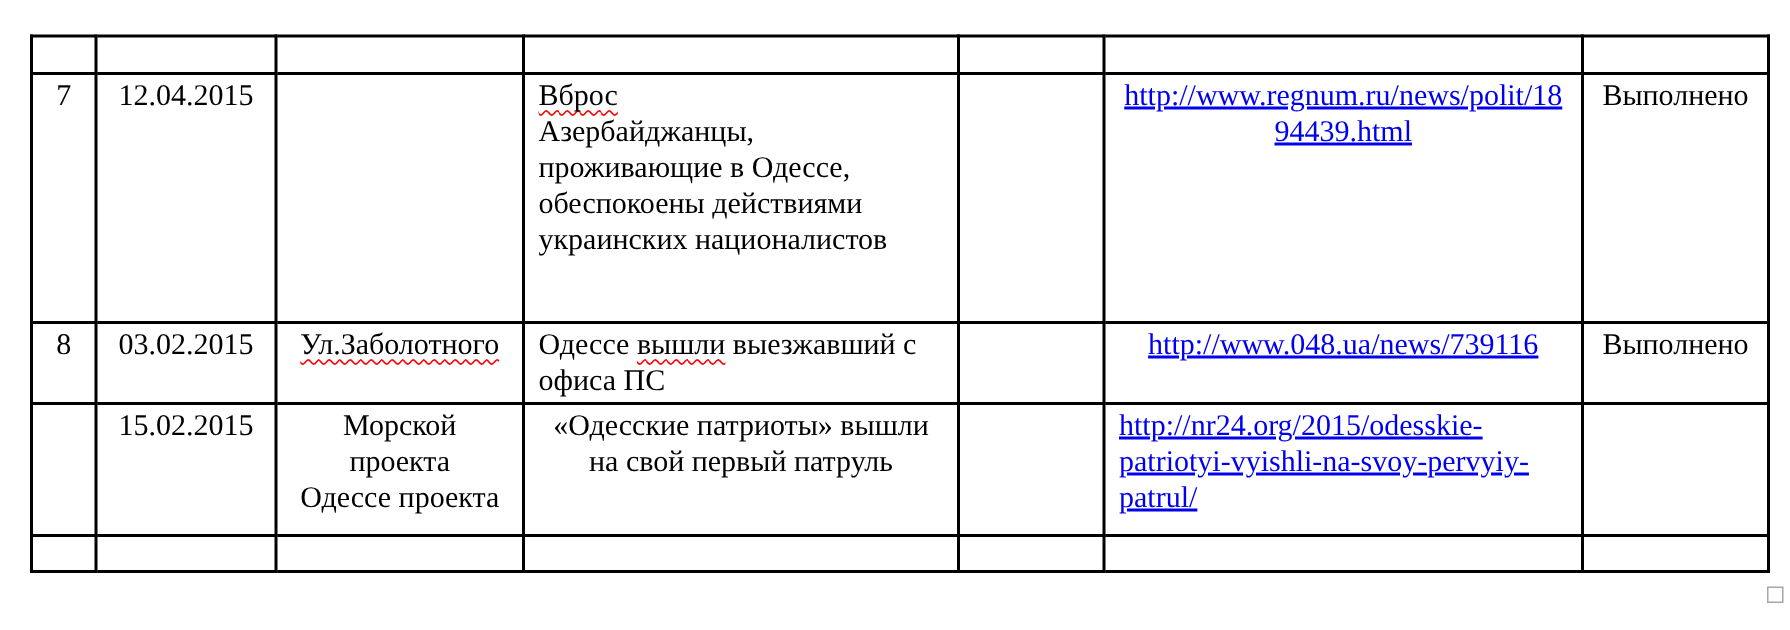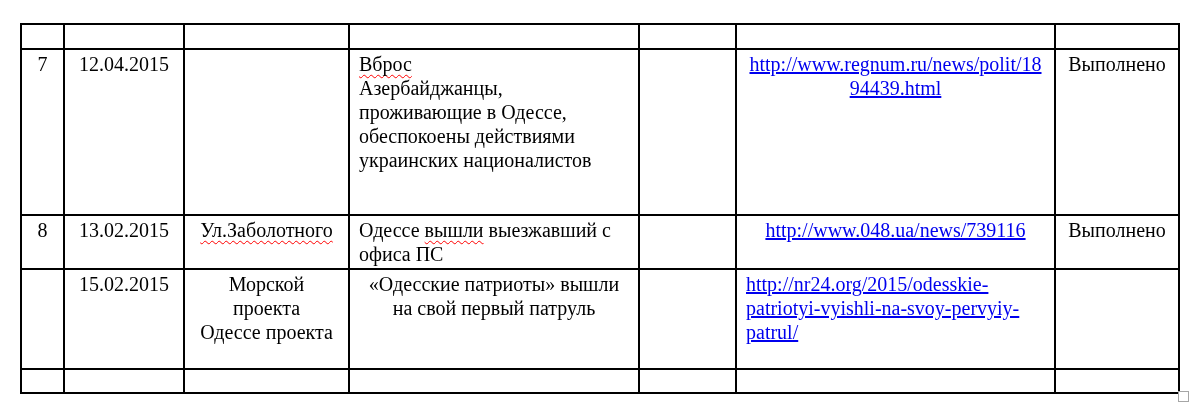--- a/index.html
+++ b/index.html
@@ -24,21 +24,21 @@
     border: 2px solid #000000;
     vertical-align: top;
     padding: 2px 9px;
     font-size: 20px;
     line-height: 24px;
     overflow: hidden;
   }
   tr.h-head { height: 25px; }
   tr.h-r7   { height: 166px; }
   tr.h-r8   { height: 50px; }
-  tr.h-r9   { height: 100px; }
+  tr.h-r9   { height: 88px; }
   tr.h-foot { height: 24px; }
   .center { text-align: center; }
   .pad-line { padding-top: 28px; }
   .misspell {
     text-decoration: underline wavy #ff0000;
     text-decoration-thickness: 1px;
     text-underline-offset: 3px;
     text-decoration-skip-ink: none;
   }
   a.lnk {
@@ -96,21 +96,21 @@
       </td>
       <td class="c"></td>
       <td class="c center pad-line linkcell">
         <a class="lnk">http://www.regnum.ru/news/polit/1894439.html</a>
       </td>
       <td class="c center">Выполнено</td>
     </tr>
 
     <tr class="h-r8">
       <td class="c center">8</td>
-      <td class="c center">13.02.2015</td>
+      <td class="c center">03.02.2015</td>
       <td class="c center"><span class="misspell">Ул.Заболотного</span></td>
       <td class="c"><span>Одессе </span><span class="misspell">вышли</span><span> выезжавший с офиса ПС</span></td>
       <td class="c"></td>
       <td class="c center linkcell">
         <a class="lnk">http://www.048.ua/news/739116</a>
       </td>
       <td class="c center">Выполнено</td>
     </tr>
 
     <tr class="h-r9">

